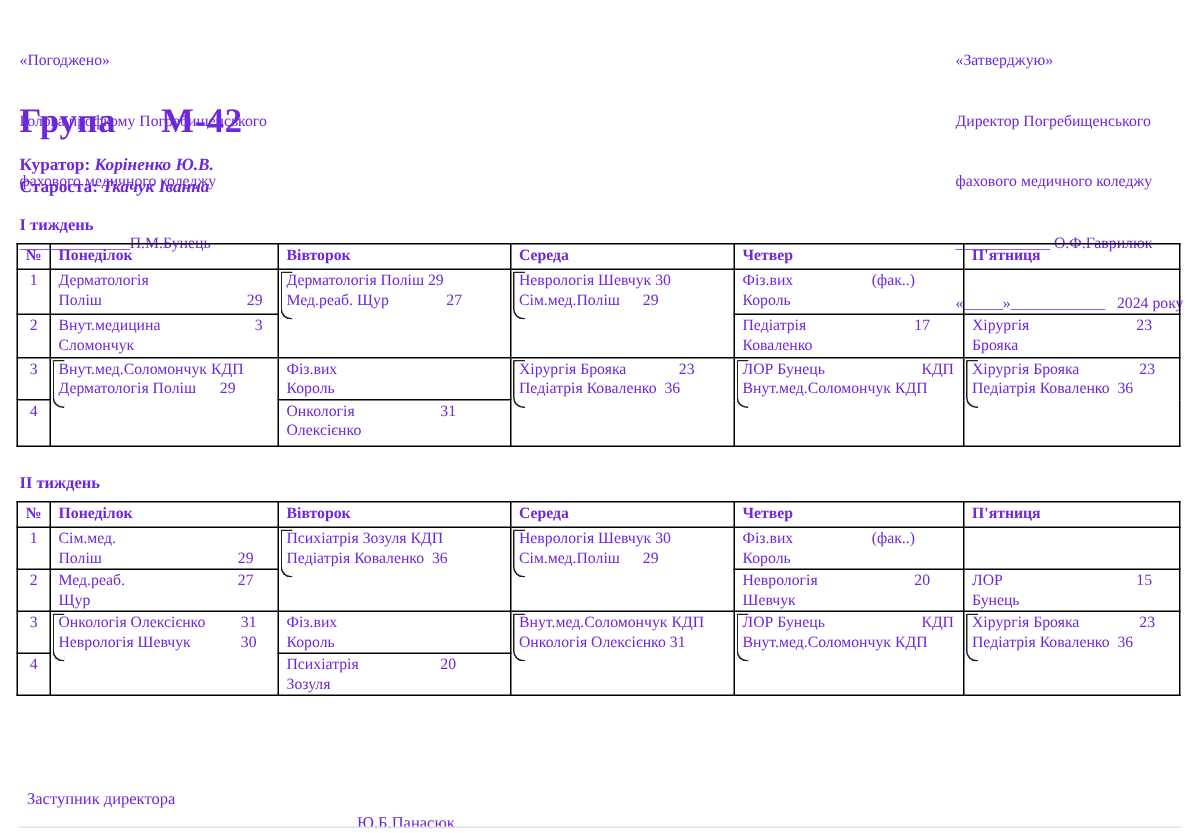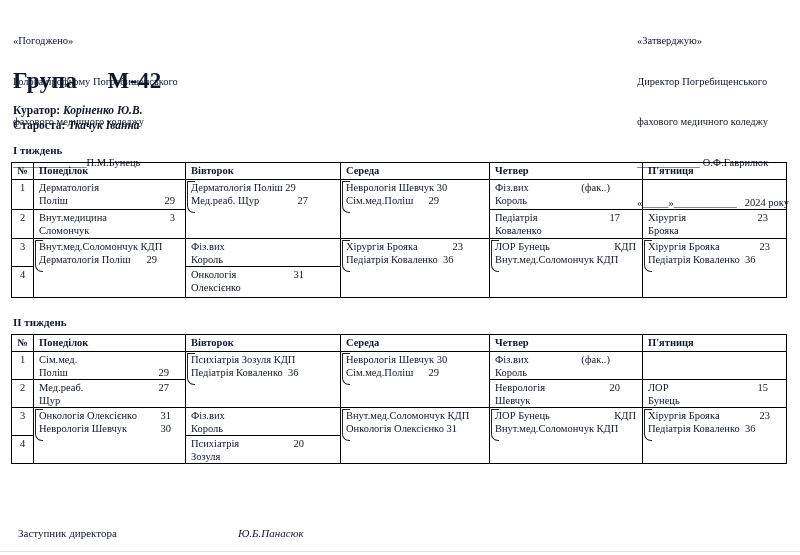--- a/index.html
+++ b/index.html
@@ -1,19 +1,19 @@
 <!DOCTYPE html>
 <html><head>
 <meta charset="utf-8">
 <style>
   html,body{margin:0;padding:0;}
   body{background:#fff;}
   .doc{
     position:relative;width:800px;height:555px;background:#ffffff;overflow:hidden;
-    font-family:"Liberation Serif","DejaVu Serif",serif;color:#0f172a;
+    font-family:"Liberation Serif","DejaVu Serif",serif;color:#6d28d9;border-radius:25px;
   }
   
   .appr{position:absolute;top:7px;font-size:10.5px;line-height:13.5px;white-space:pre;}
   .appr-left{left:13px;}
   .appr-right{left:637px;}
   
   .title{position:absolute;left:13px;top:68px;font-size:23px;font-weight:bold;letter-spacing:.5px;}
   .title .grp{margin-left:30px;margin-top:44px;}
   
   .people{position:absolute;left:13px;top:103px;font-size:11.5px;font-weight:bold;line-height:15px;}
@@ -37,21 +37,21 @@
   i.brk{
     position:absolute;left:1px;top:1px;width:7px;height:30px;
     border-left:1.4px solid #222;border-top:1.4px solid #222;border-bottom:1.4px solid #222;
     border-bottom-left-radius:7px;border-top-left-radius:1px;
   }
   .ln{display:flex;justify-content:space-between;}
   .ln .t{white-space:pre;}
   .ln .n{white-space:pre;}
   
   .footer{position:absolute;top:527px;left:18px;font-size:11px;}
-  .footer .fname{position:absolute;left:220px;top:0;white-space:pre;font-style:italic;}
+  .footer .fname{position:absolute;left:220px;top:16px;white-space:pre;}
   .page-edge{position:absolute;left:0;top:551px;width:800px;height:1px;background:#e0e0e0;}
 </style>
 </head>
 <body>
 
 <div class="doc">
 
   <div class="appr appr-left">
     <div>«Погоджено»</div>
     <div>Голова профкому Погребищенського</div>

